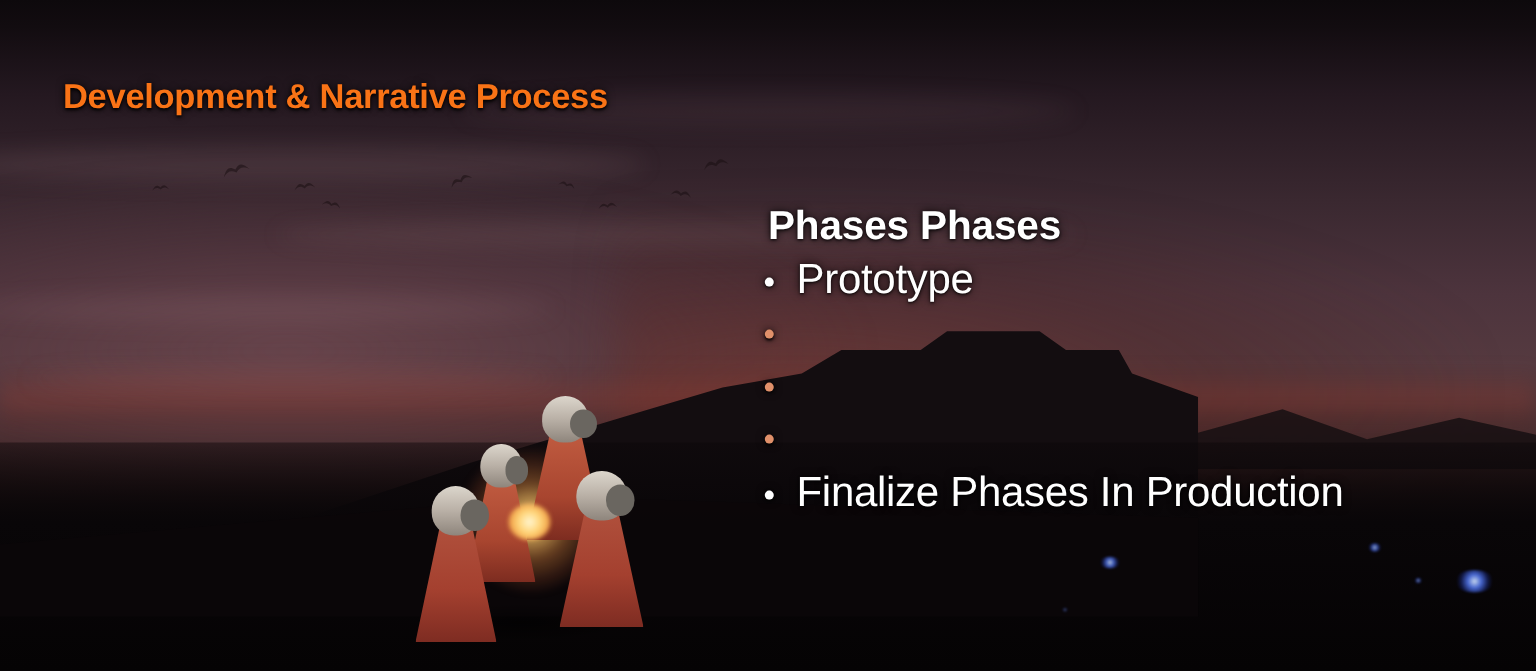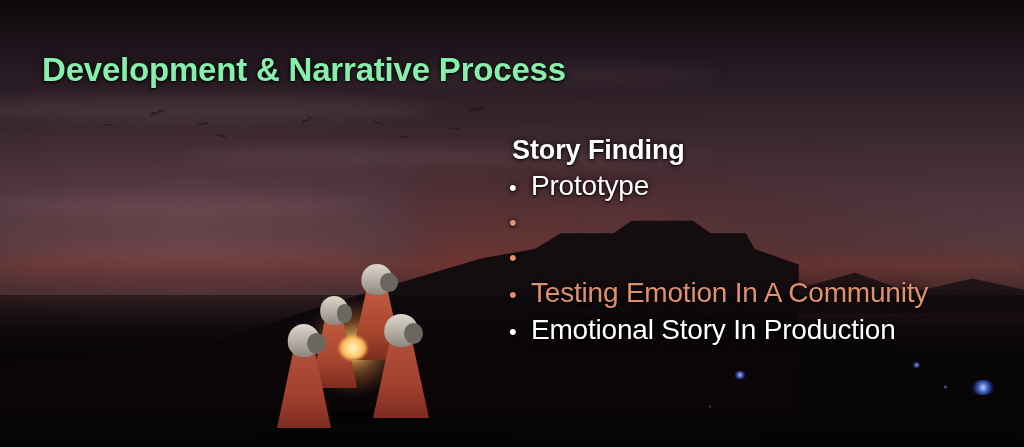--- a/index.html
+++ b/index.html
@@ -271,23 +271,23 @@
   .g2 { left: 912px; top: 362px; width: 9px;   height: 6px;  opacity: .75; }
   .g3 { left: 970px; top: 380px; width: 26px;  height: 15px; opacity: .95; }
   .g4 { left: 943px; top: 385px; width: 5px;   height: 4px;  opacity: .6;  }
   .g5 { left: 708px; top: 405px; width: 4px;   height: 3px;  opacity: .35; }
 
   
   .title {
     position: absolute;
     left: 42px;
     top: 51px;
-    font-size: 33px;
+    font-size: 23px;
     font-weight: bold;
-    color: #86efac;
+    color: #f97316;
     letter-spacing: -0.2px;
     text-shadow: 0 0 6px rgba(0,0,0,0.85), 0 1px 2px rgba(0,0,0,0.9);
     white-space: nowrap;
   }
 
   .content {
     position: absolute;
     left: 509px;
     top: 135px;
     width: 510px;
@@ -428,36 +428,35 @@
     <div class="glint g1"></div>
     <div class="glint g2"></div>
     <div class="glint g3"></div>
     <div class="glint g4"></div>
     <div class="glint g5"></div>
   </div>
 
   <div class="title">Development &amp; Narrative Process</div>
 
   <div class="content">
-    <div class="subheading">Story Finding</div>
+    <div class="subheading">Phases Phases</div>
     <ul class="bullets" id="bullet-list">
         <li class="bullet" style="color: rgb(255, 255, 255);">
           <span class="dot">•</span>
           <span class="txt">Prototype</span>
         </li>
         <li class="bullet" style="color: rgb(224, 144, 106);">
           <span class="dot">•</span>
         </li>
         <li class="bullet" style="color: rgb(224, 144, 106);">
           <span class="dot">•</span>
         </li>
         <li class="bullet" style="color: rgb(224, 144, 106);">
           <span class="dot">•</span>
-          <span class="txt">Testing Emotion In A Community</span>
         </li>
         <li class="bullet" style="color: rgb(255, 255, 255);">
           <span class="dot">•</span>
-          <span class="txt">Emotional Story In Production</span>
+          <span class="txt">Finalize Phases In Production</span>
         </li>
       </ul>
   </div>
 
 </div>
 
 </body></html>

